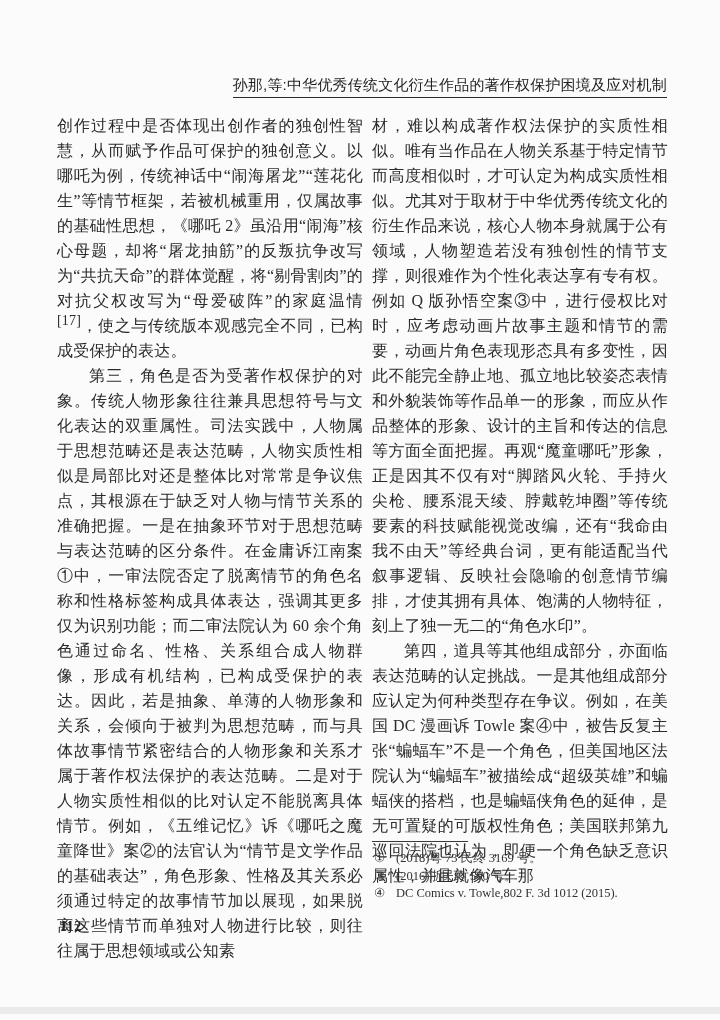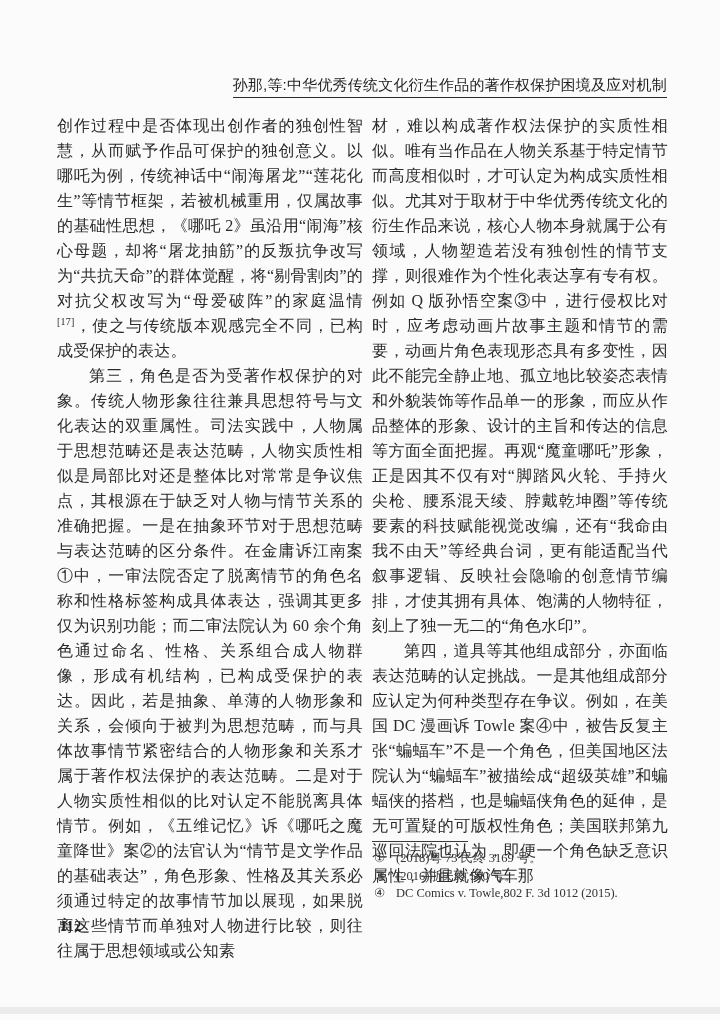--- a/index.html
+++ b/index.html
@@ -29,21 +29,21 @@
     font-size:16px;
     line-height:25px;
     text-align:justify;
     text-justify:inter-ideograph;
     letter-spacing:.2px;
   }
   .col-left{left:57px;width:306px;}
   .col-right{left:372px;width:296px;}
   .para{margin:0;}
   .para.indent{text-indent:2em;}
-  .para sup{font-size:10px;line-height:0;}
+  .para sup{font-size:14px;line-height:0;}
   .fn-divider{
     position:absolute;
     left:372px;top:841px;
     width:96px;height:0;
     border-top:1px solid #3a3a3a;
   }
   .footnotes{
     position:absolute;
     left:374px;top:850px;
     width:294px;

